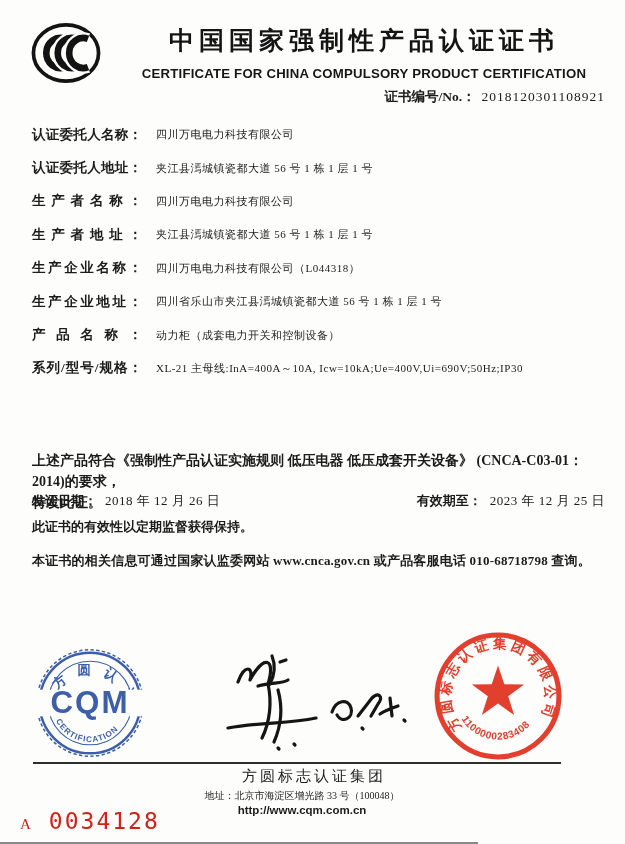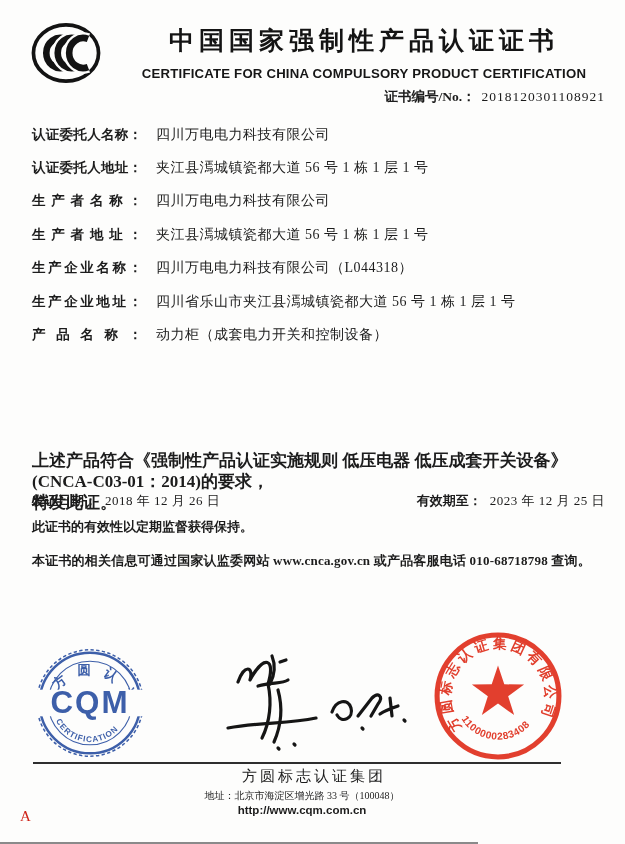--- a/index.html
+++ b/index.html
@@ -24,24 +24,24 @@
 
   
   .fields { left:32px; top:118px; right:12px; }
   .field-row { height:33.4px; display:flex; align-items:center; }
   .field-label {
     width:110px; flex:0 0 110px;
     font-size:13.5px; font-weight:bold;
     text-align:justify; text-align-last:justify;
     white-space:nowrap; letter-spacing:0;
   }
-  .field-value { margin-left:14px; font-size:14px; white-space:nowrap; letter-spacing:0.5px; }
-
-  
-  .statement { left:32px; top:450px; width:576px; font-size:17px; font-weight:600; line-height:21px; }
+  .field-value { margin-left:14px; font-size:11px; white-space:nowrap; letter-spacing:0.5px; }
+
+  
+  .statement { left:32px; top:450px; width:576px; font-size:14px; font-weight:600; line-height:21px; }
   .dates-row { left:32px; top:492px; right:20px; display:flex; justify-content:space-between; font-size:13px; }
   .date-label { font-weight:bold; }
   .date-value { margin-left:8px; letter-spacing:0.5px; }
   .validity-note { left:32px; top:518px; font-size:13px; font-weight:600;font-family:Liberation Mono, monospace; }
   .info-note { left:32px; top:552px; font-size:13px; font-weight:600; letter-spacing:0.2px; }
 
   
   .cqm-seal { left:33px; top:646px; width:114px; height:114px; }
   .signature { left:220px; top:640px; width:205px; height:120px; }
   .red-stamp { left:432px; top:630px; width:132px; height:132px; }
@@ -103,20 +103,24 @@
     <span class="field-label">生产企业名称：</span>
     <span class="field-value">四川万电电力科技有限公司（L044318）</span>
   </div>
   <div class="field-row">
     <span class="field-label">生产企业地址：</span>
     <span class="field-value">四川省乐山市夹江县漹城镇瓷都大道 56 号 1 栋 1 层 1 号</span>
   </div>
   <div class="field-row">
     <span class="field-label">产品名称：</span>
     <span class="field-value">动力柜（成套电力开关和控制设备）</span>
+  </div>
+  <div class="field-row">
+    <span class="field-label">系列/型号/规格：</span>
+    <span class="field-value">XL-21 主母线:InA=400A～10A, Icw=10kA;Ue=400V,Ui=690V;50Hz;IP30</span>
   </div>
 </div>
 
 <div class="abs statement">
   <div>上述产品符合《强制性产品认证实施规则 低压电器 低压成套开关设备》 (CNCA-C03-01：2014)的要求，</div>
   <div>特发此证。</div>
 </div>
 
 <div class="abs dates-row">
   <div>
@@ -185,15 +189,16 @@
 
 <div class="abs divider"></div>
 <div class="abs footer-block">
   <div class="footer-org">方圆标志认证集团</div>
   <div class="footer-address">地址：北京市海淀区增光路 33 号（100048）</div>
   <div class="footer-url">http://www.cqm.com.cn</div>
 </div>
 
 <div class="abs serial-block">
   <span class="serial-prefix" style="color: rgb(207, 35, 24);">A</span>
+  <span class="serial-number" style="color: rgb(207, 35, 24);">0034128</span>
 </div>
 
 <div class="abs scan-edge-bottom"></div>
 
 </body></html>

